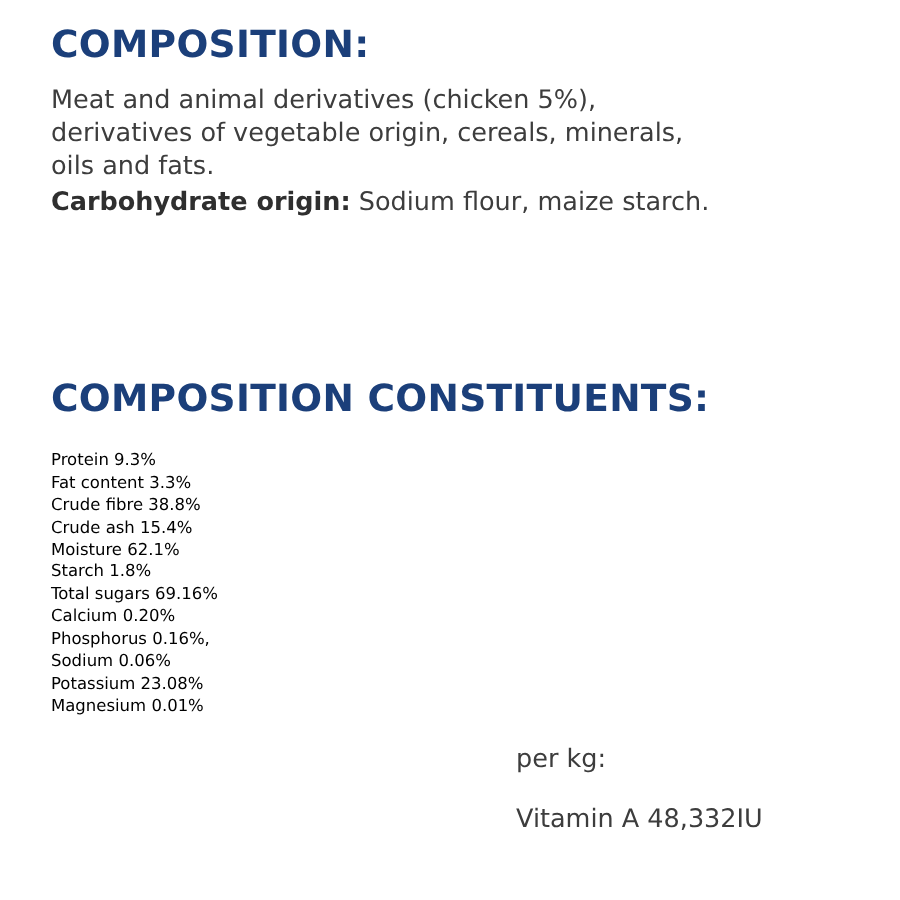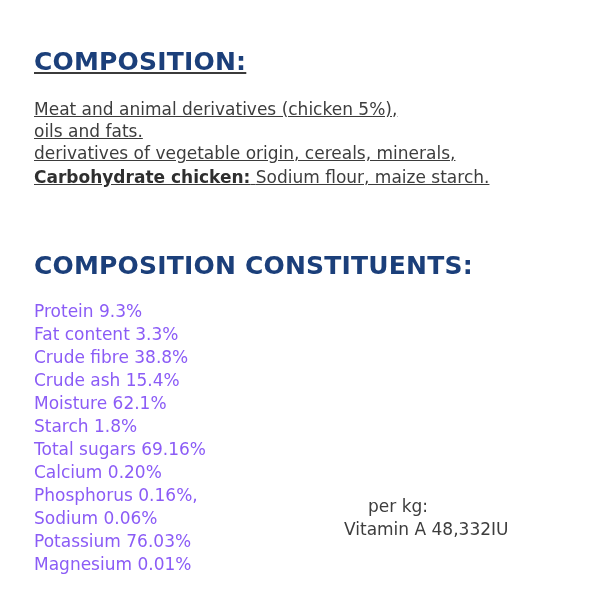--- a/index.html
+++ b/index.html
@@ -12,34 +12,33 @@
     background: #ffffff;
     font-family: "DejaVu Sans", sans-serif;
     color: #3b3b3b;
     overflow: hidden;
   }
   .page {
     position: relative;
     width: 600px;
     height: 600px;
     box-sizing: border-box;
-    padding: 48px 34px 10px 34px;
-    text-decoration: underline;
+    padding: 16px 34px 10px 34px;
   }
   .section-heading {
     color: #1b3f7a;
     font-family: "DejaVu Sans", sans-serif;
     font-weight: bold;
     font-size: 25px;
     letter-spacing: 0.2px;
     line-height: 1.1;
     margin: 0;
   }
   .composition-block {
-    margin-top: 22px;
+    margin-top: 12px;
   }
   .body-text {
     font-size: 17px;
     line-height: 1.32;
     color: #3d3d3d;
     margin: 0;
   }
   .body-text .line {
     display: block;
     white-space: nowrap;
@@ -60,78 +59,78 @@
     left: 34px;
     top: 252px;
   }
   .constituents {
     position: absolute;
     left: 34px;
     top: 300px;
     width: 300px;
   }
   .constituents .row {
-    font-size: 17px;
+    font-size: 11px;
     line-height: 1.355;
-    color: #8b5cf6;
+    color: #000000;
     white-space: nowrap;
   }
   .vitamins {
     position: absolute;
     left: 344px;
     top: 495px;
     width: 230px;
   }
   .vitamins .vit-title {
     font-size: 17px;
     line-height: 1.355;
     color: #3d3d3d;
     white-space: nowrap;
-    margin-left: 24px;
   }
   .vitamins .row {
     font-size: 17px;
     line-height: 1.355;
     color: #3d3d3d;
     white-space: nowrap;
+    margin-top: 17px;
   }
 </style>
 </head>
 <body>
 
 <div class="page">
 
   <h1 class="section-heading">COMPOSITION:</h1>
 
   <div class="composition-block">
     <p class="body-text">
       <span class="line">Meat and animal derivatives (chicken 5%),</span>
+      <span class="line">derivatives of vegetable origin, cereals, minerals,</span>
       <span class="line">oils and fats.</span>
-      <span class="line">derivatives of vegetable origin, cereals, minerals,</span>
     </p>
     <p class="carb-line">
-      <span class="carb-label">Carbohydrate chicken:</span>
+      <span class="carb-label">Carbohydrate origin:</span>
       <span>Sodium flour, maize starch.</span>
     </p>
   </div>
 
   <h1 class="section-heading analytical-heading">COMPOSITION CONSTITUENTS:</h1>
 
   <div class="constituents">
     <div class="row">Protein 9.3%</div>
     <div class="row">Fat content 3.3%</div>
     <div class="row">Crude fibre 38.8%</div>
     <div class="row">Crude ash 15.4%</div>
     <div class="row">Moisture 62.1%</div>
     <div class="row">Starch 1.8%</div>
     <div class="row">Total sugars 69.16%</div>
     <div class="row">Calcium 0.20%</div>
     <div class="row">Phosphorus 0.16%,</div>
     <div class="row">Sodium 0.06%</div>
-    <div class="row">Potassium 76.03%</div>
+    <div class="row">Potassium 23.08%</div>
     <div class="row">Magnesium 0.01%</div>
   </div>
 
   <div class="vitamins">
     <div class="vit-title">per kg:</div>
     <div class="row">Vitamin A 48,332IU</div>
   </div>
 
 </div>
 

